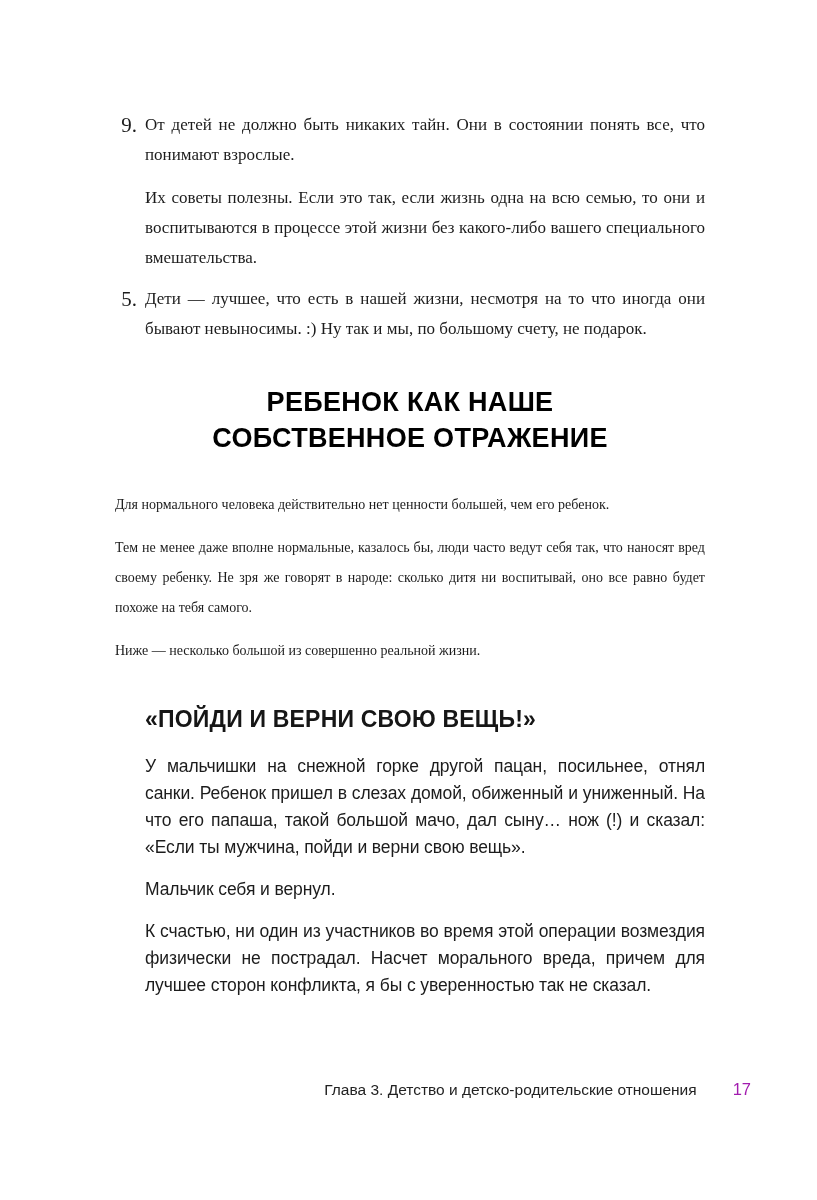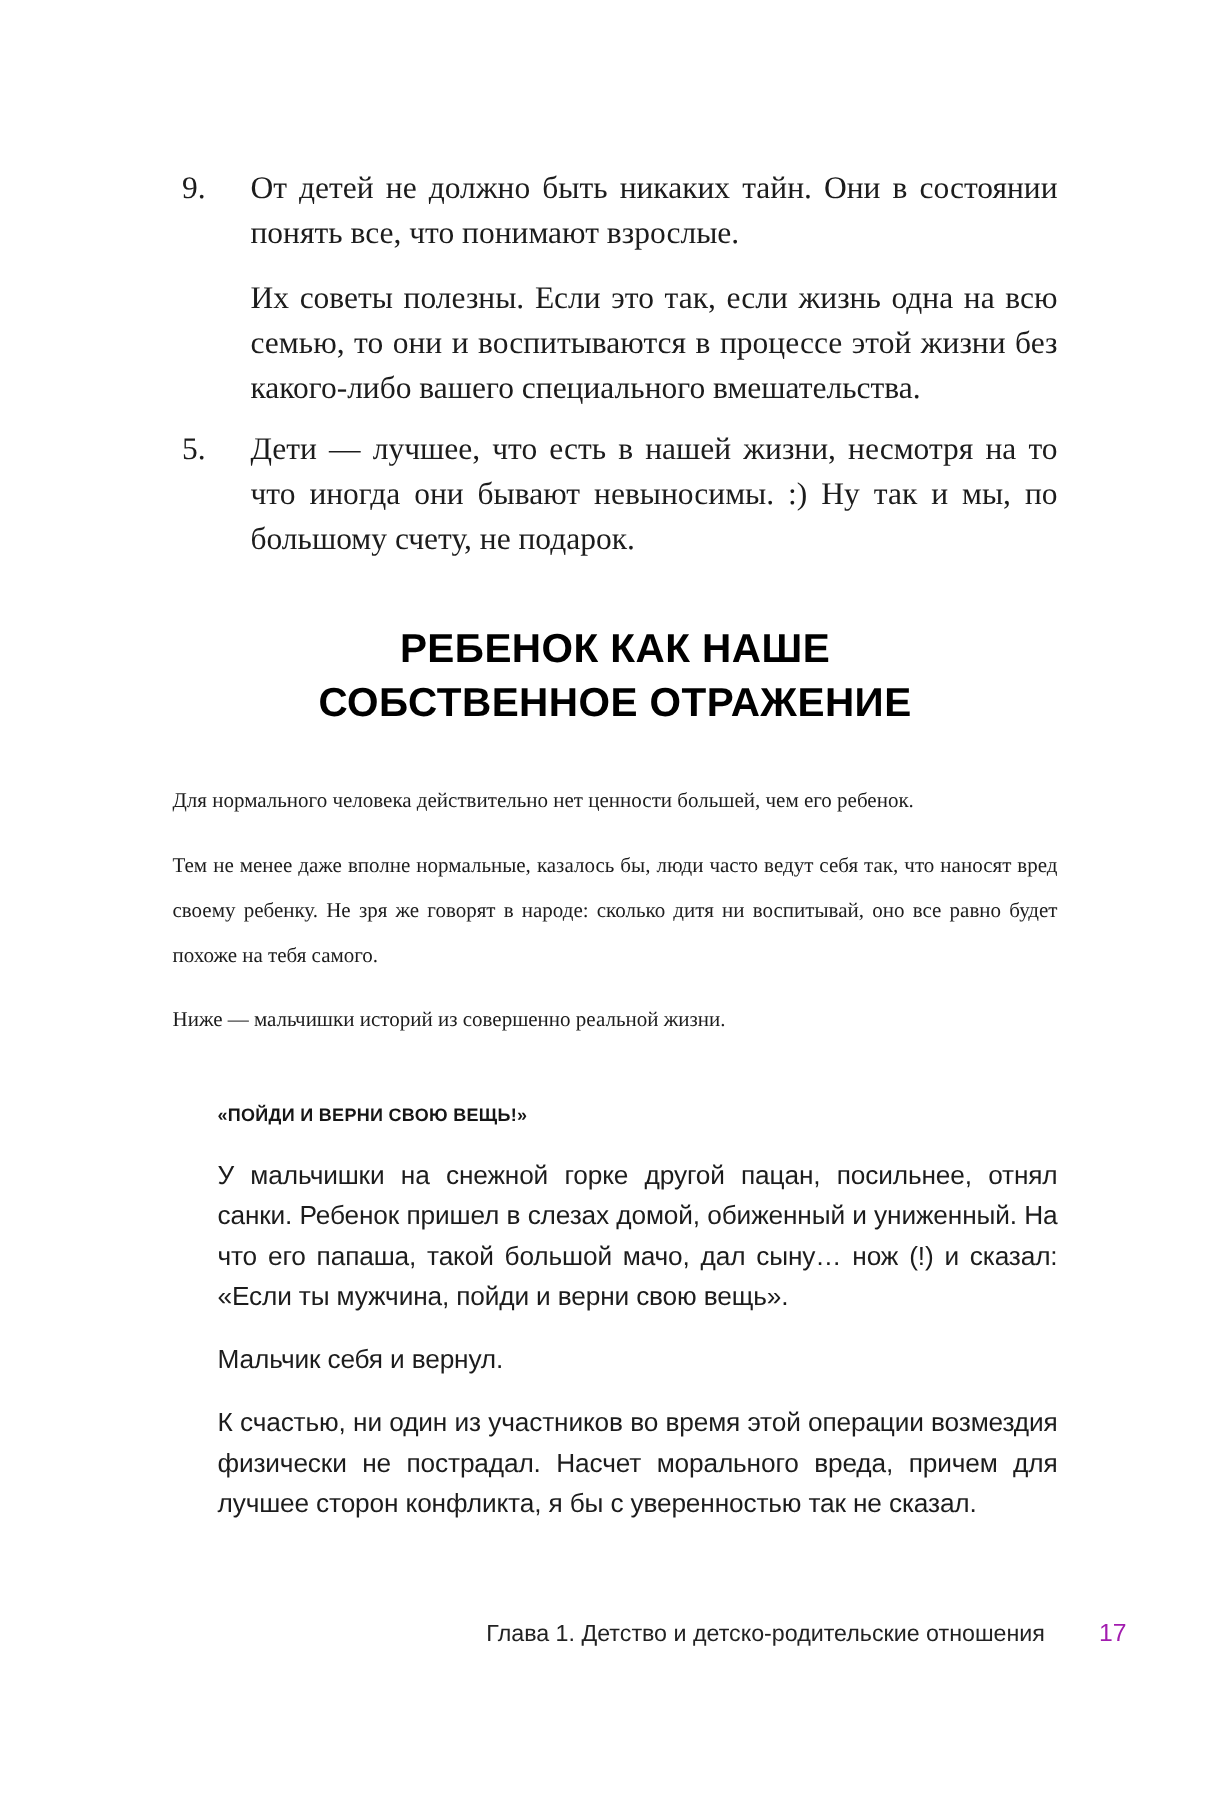--- a/index.html
+++ b/index.html
@@ -30,25 +30,24 @@
   .list-number {
     position: absolute;
     left: -50px;
     top: 0;
     width: 72px;
     text-align: right;
     font-size: 21px;
     line-height: 30px;
   }
   .list-body p {
-    font-size: 21px;
+    font-size: 17px;
     line-height: 30px;
     text-align: justify;
     margin-bottom: 13px;
-    margin-left: 22px;
   }
   .list-body p:last-child { margin-bottom: 0; }
 
   
   .section-heading {
     font-family: "Liberation Sans", sans-serif;
     font-weight: 700;
     font-size: 27px;
     line-height: 36px;
     text-align: center;
@@ -66,21 +65,21 @@
     margin-bottom: 13px;
   }
 
   
   .story {
     margin-top: 40px;
     padding-left: 30px;
     font-family: "Liberation Sans", sans-serif;
   }
   .story-heading {
-    font-size: 12px;
+    font-size: 23px;
     font-weight: 700;
     letter-spacing: 0.2px;
     margin: 0 0 20px 0;
     color: #161616;
   }
   .story p {
     font-size: 17.5px;
     line-height: 27px;
     letter-spacing: -0.1px;
     text-align: justify;
@@ -130,27 +129,27 @@
 
   </section>
 
   <h1 class="section-heading">
     <span>РЕБЕНОК КАК НАШЕ</span>
     <span>СОБСТВЕННОЕ ОТРАЖЕНИЕ</span>
   </h1>
 
   <p class="body-par">Для нормального человека действительно нет ценности большей, чем его ребенок.</p>
   <p class="body-par">Тем не менее даже вполне нормальные, казалось бы, люди часто ведут себя так, что наносят вред своему ребенку. Не зря же говорят в народе: сколько дитя ни воспитывай, оно все равно будет похоже на тебя самого.</p>
-  <p class="body-par">Ниже — мальчишки историй из совершенно реальной жизни.</p>
+  <p class="body-par">Ниже — несколько большой из совершенно реальной жизни.</p>
 
   <section class="story">
     <h2 class="story-heading">«ПОЙДИ И ВЕРНИ СВОЮ ВЕЩЬ!»</h2>
     <p>У мальчишки на снежной горке другой пацан, посильнее, отнял санки. Ребенок пришел в слезах домой, обиженный и униженный. На что его папаша, такой большой мачо, дал сыну… нож (!) и сказал: «Если ты мужчина, пойди и верни свою вещь».</p>
     <p>Мальчик себя и вернул.</p>
     <p>К счастью, ни один из участников во время этой операции возмездия физически не пострадал. Насчет морального вреда, причем для лучшее сторон конфликта, я бы с уверенностью так не сказал.</p>
   </section>
 
   <div class="footer">
-    <span class="running-title">Глава 1. Детство и детско-родительские отношения</span>
+    <span class="running-title">Глава 3. Детство и детско-родительские отношения</span>
     <span class="page-number">17</span>
   </div>
 
 </div>
 
 </body></html>

